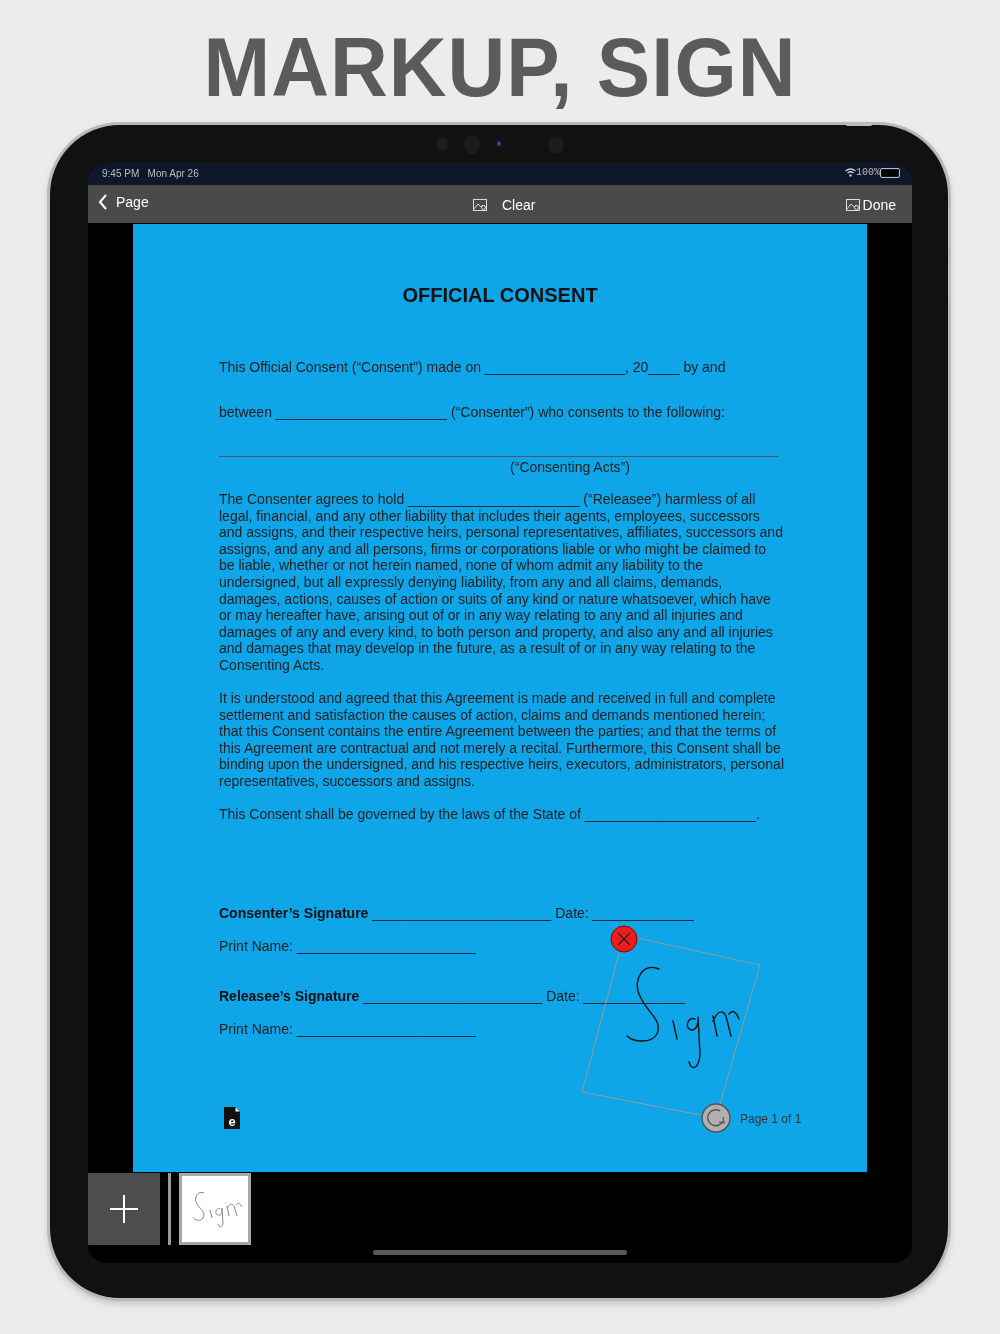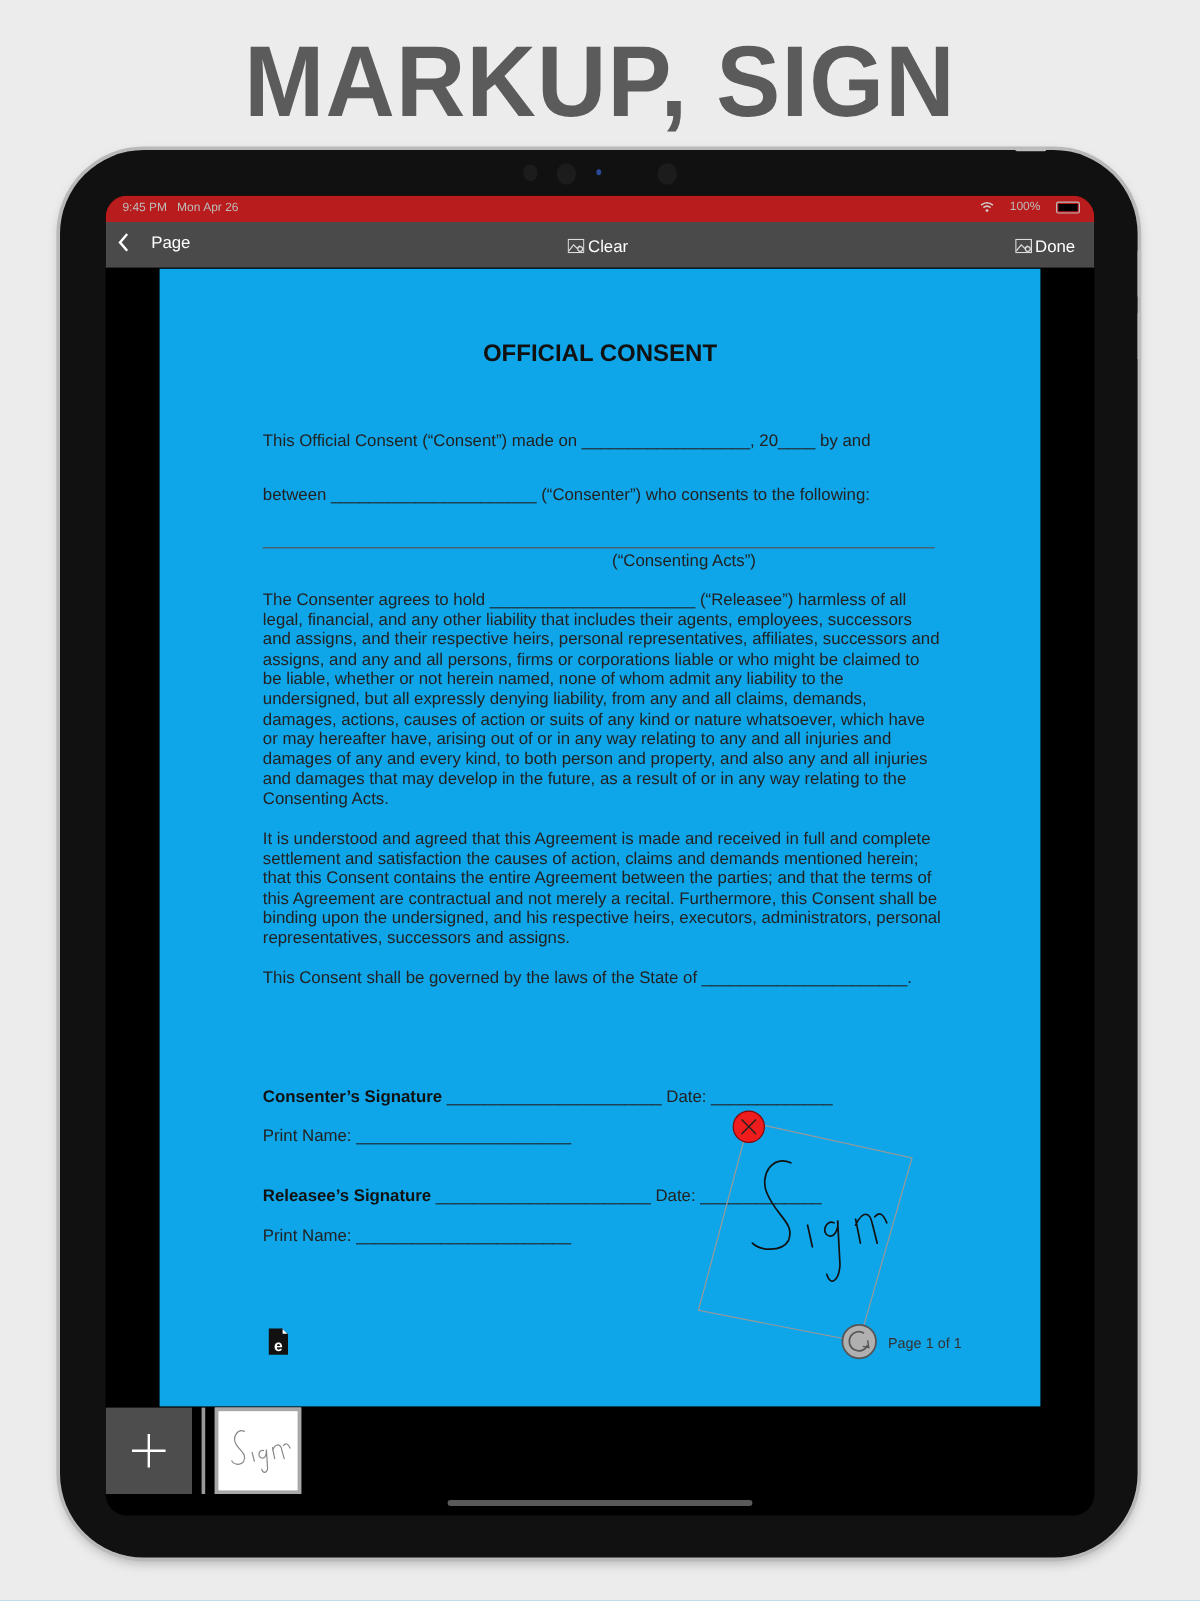--- a/index.html
+++ b/index.html
@@ -20,32 +20,32 @@
     box-shadow: 0 0 0 3px #b9b9b9, 0 4px 10px rgba(0,0,0,0.25);
   }
   .side-btn { position:absolute; background:#bdbdbd; border-radius:2px; }
   .camera { position:absolute; border-radius:50%; background:#1c1c1c; }
   .screen {
     position:absolute; left:88px; top:163px; width:824px; height:1100px;
     background:#000; border-radius:18px; overflow:hidden;
   }
   .statusbar {
     position:absolute; left:0; top:0; width:100%; height:22px;
-    background:#b91c1c; color:#bcbcbc; font-size:10px;text-align:center;
+    background:#0f172a; color:#bcbcbc; font-size:10px;text-align:center;
   }
   .statusbar .time { position:absolute; left:14px; top:5px; }
-  .statusbar .right { position:absolute; right:12px; top:4px; display:flex; align-items:center; gap:13px; }
+  .statusbar .right { position:absolute; right:12px; top:4px; display:flex; align-items:center; gap:0;font-family:Liberation Mono, monospace; }
   .battery { width:18px; height:8px; border:1px solid #bbb; border-radius:2px; position:relative; }
   .battery::after { content:""; position:absolute; left:1px; top:1px; right:1px; bottom:1px; background:#000; }
   .navbar {
     position:absolute; left:0; top:22px; width:100%; height:38px; background:#4a4a4a; color:#fff;
     font-size:14px;
   }
-  .nav-back { position:absolute; left:10px; top:9px; display:flex; align-items:center; gap:18px; cursor:pointer; }
-  .nav-clear { position:absolute; left:385px; top:12px; display:flex; align-items:center; gap:3px; cursor:pointer; }
+  .nav-back { position:absolute; left:10px; top:9px; display:flex; align-items:center; gap:8px; cursor:pointer; }
+  .nav-clear { position:absolute; left:385px; top:12px; display:flex; align-items:center; gap:15px; cursor:pointer; }
   .nav-done { position:absolute; right:16px; top:12px; display:flex; align-items:center; gap:3px; cursor:pointer; }
   .img-icon { width:14px; height:12px; display:inline-block; }
   .page {
     position:absolute; left:45px; top:61px; width:734px; height:948px; background:#0ea5e9;
     color:#222;
   }
   .doc-title {
     position:absolute; left:0; top:60px; width:100%; text-align:center;
     font-weight:bold; font-size:20px; color:#111;
   }

